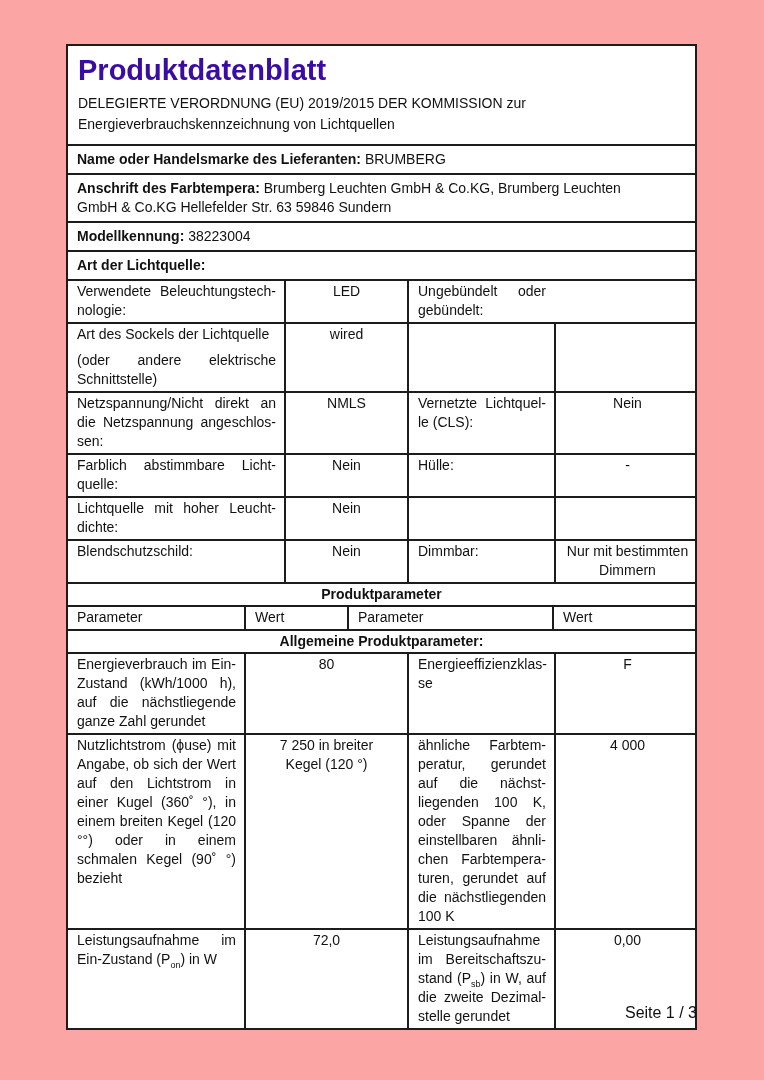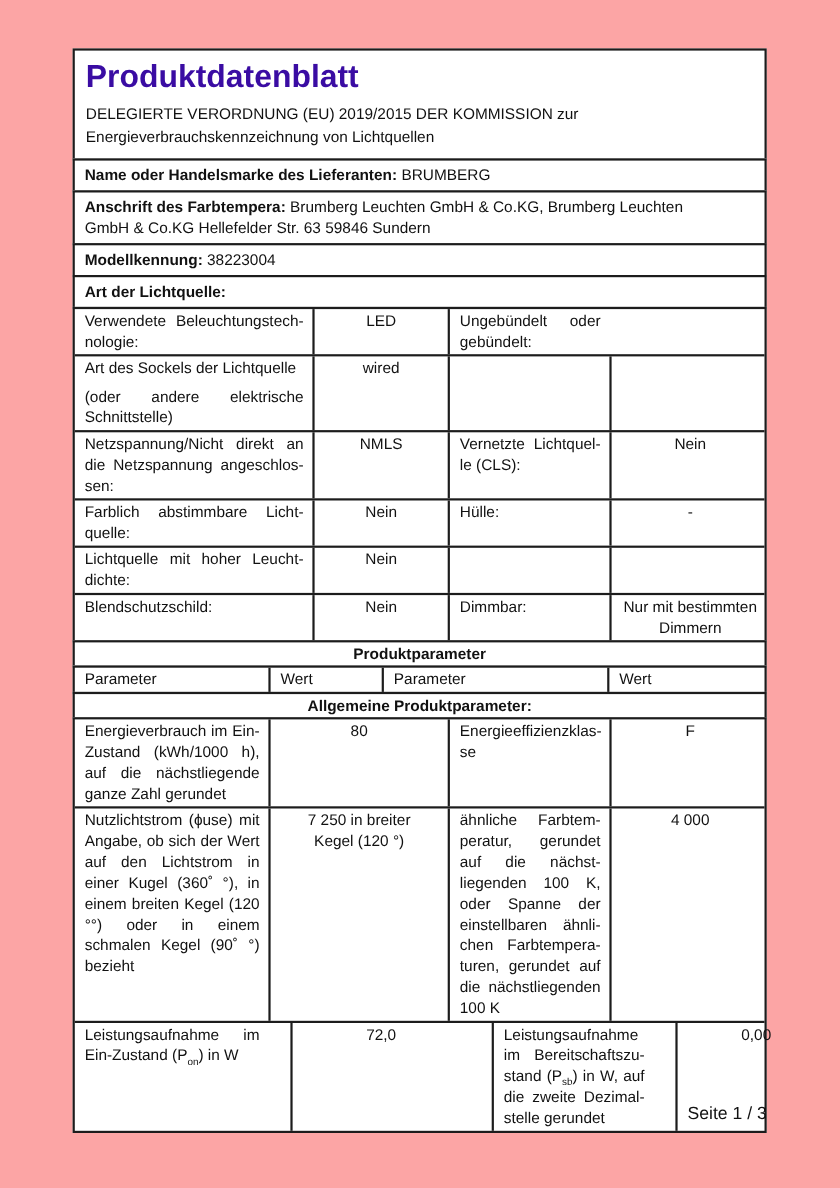--- a/index.html
+++ b/index.html
@@ -29,21 +29,21 @@
   .cell + .cell{border-left:2px solid #1c1c1c;}
   .pc{text-align:justify;}
   .vc{text-align:center;padding:1px 3px 2px 3px;}
   .hl{text-align:left;padding-left:9px;}
   .para-gap{height:7px;}
   .narrow-val{max-width:106px;margin:0 auto;}
   
   .a1{min-height:39px;}.a2{min-height:61px;}.a3{min-height:59px;}
   .a4{min-height:37px;}.a5{min-height:39px;}.a6{min-height:37px;}
   .hrow{min-height:19px;}
-  .p1{min-height:76px;}.p2{min-height:188px;}.p3{min-height:91px;gap:20px;}
+  .p1{min-height:76px;}.p2{min-height:188px;}.p3{min-height:91px;}
   sub{font-size:9px;line-height:0;}
   .footer{position:absolute;right:67px;top:1003px;font-size:16px;color:#111;}
 </style>
 </head>
 <body>
 
 <div class="page">
   <div class="sheet">
 
     <div class="box title-block">

